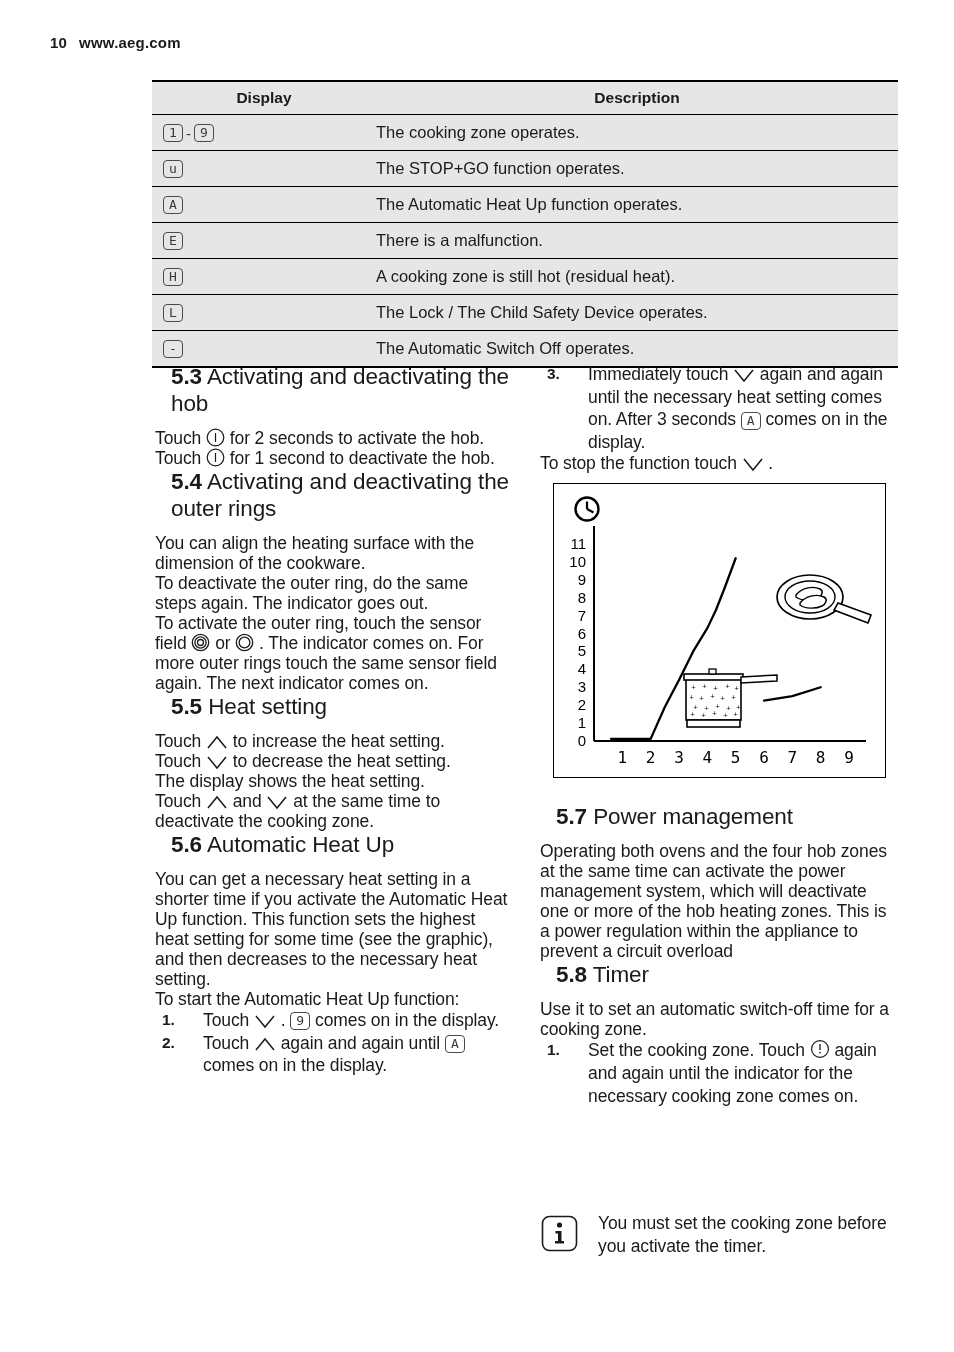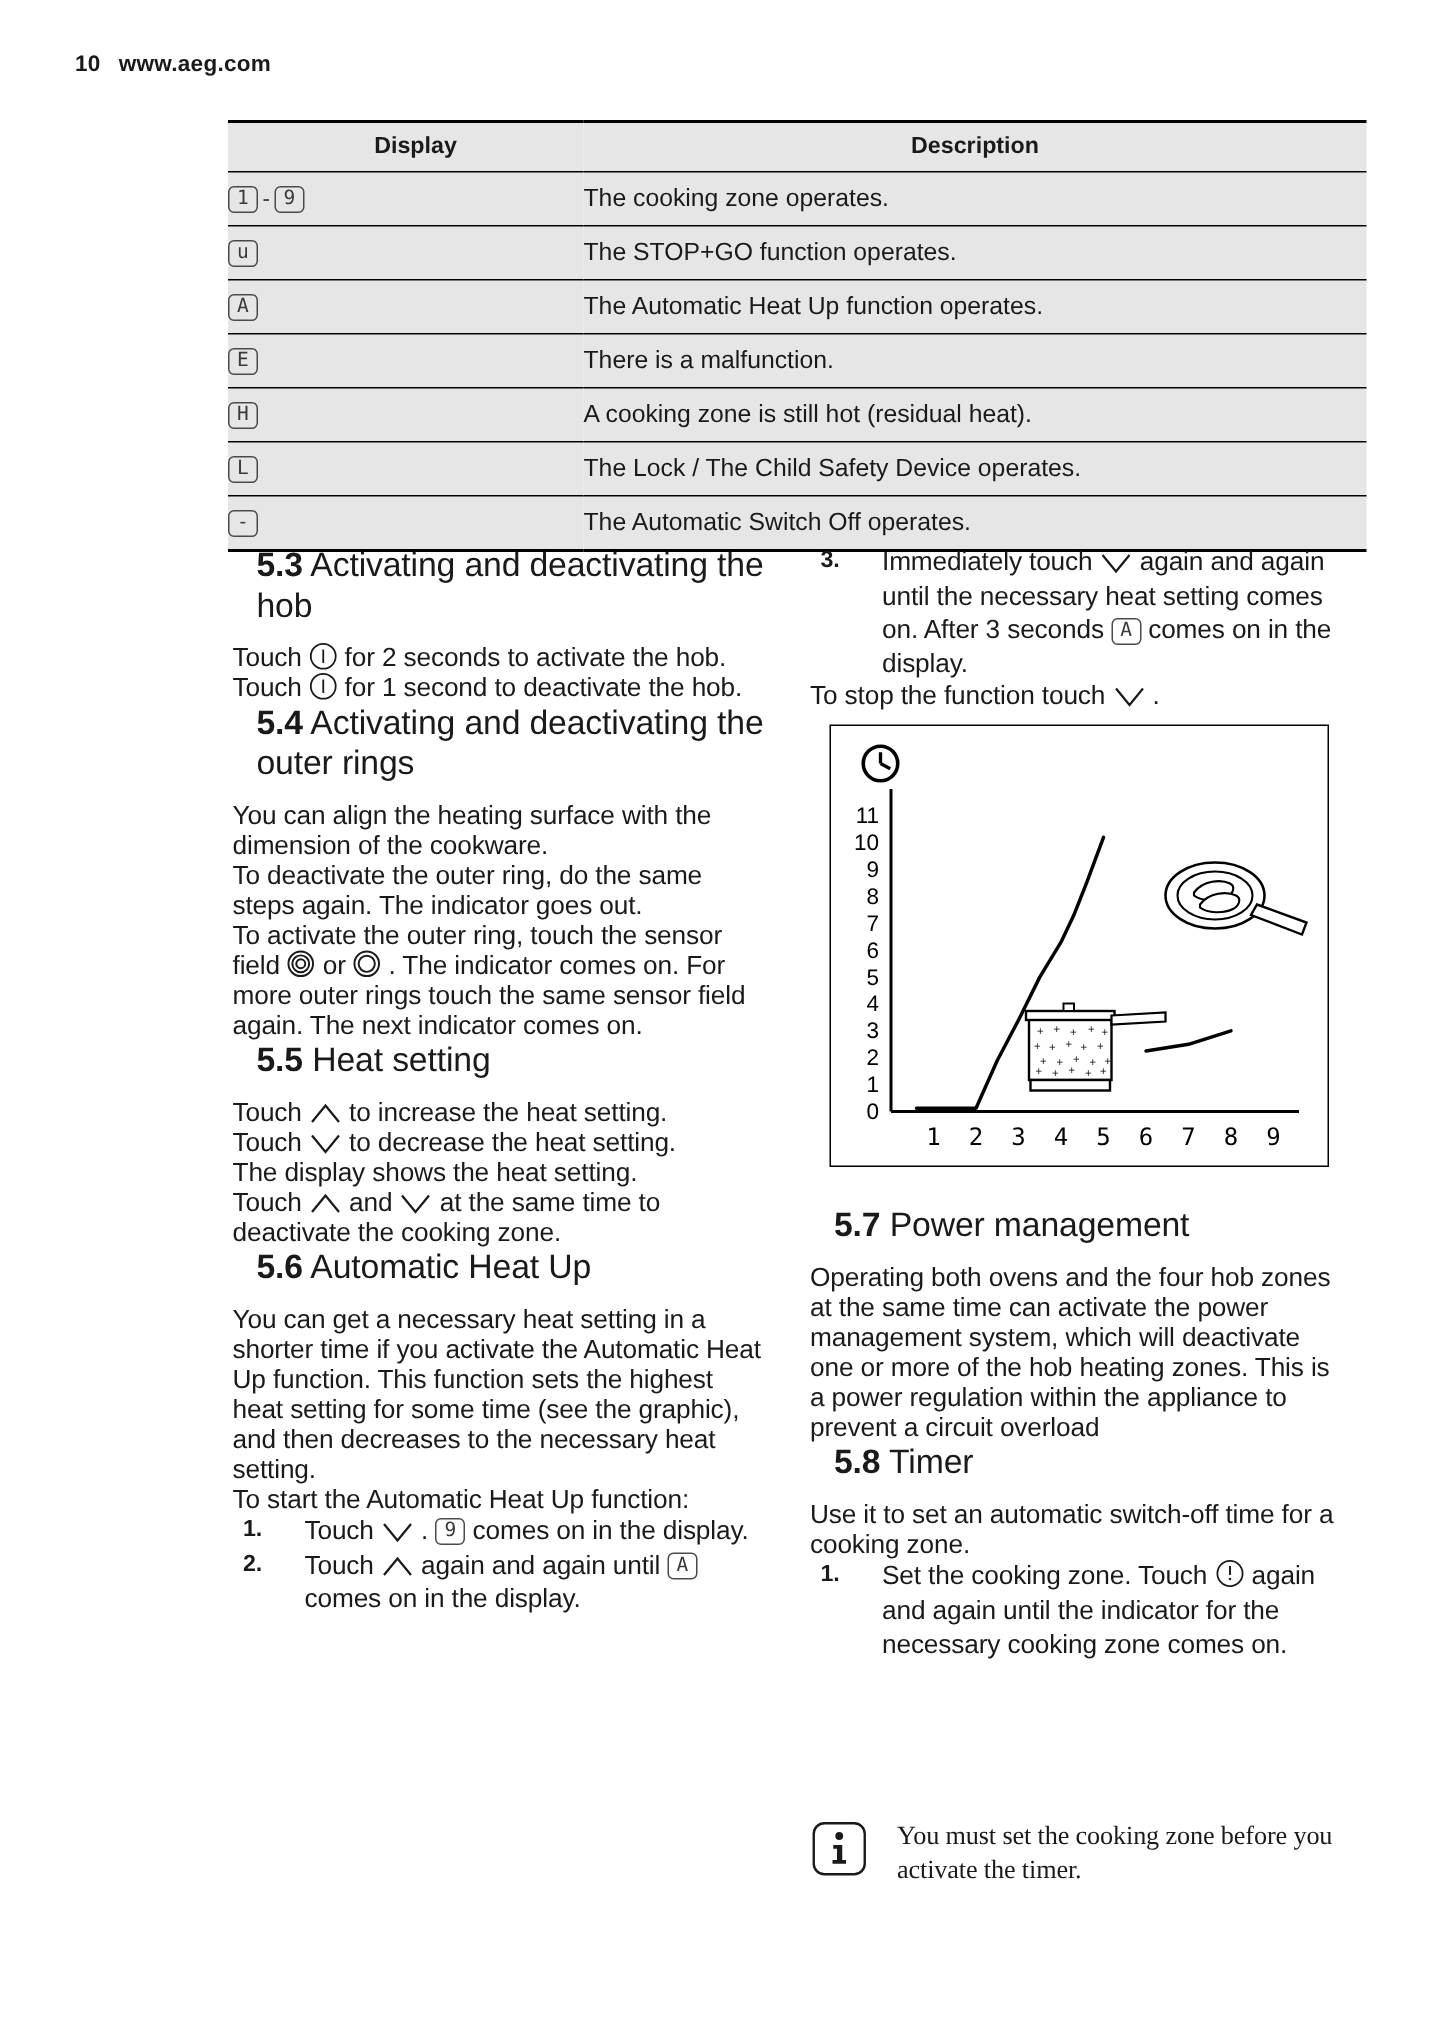--- a/index.html
+++ b/index.html
@@ -50,23 +50,23 @@
   }
   #display-table tbody td {
     border-bottom: 1.2px solid #000;
     height: 35px;
     font-size: 16.5px;
     font-weight: 300;
   }
   #display-table tbody tr:last-child td { border-bottom: 2.4px solid #000; }
   .col-display { width: 224px; }
   .col-desc    { width: 522px; }
-  #display-table thead .col-display { text-align: center; padding-left: 13px; }
+  #display-table thead .col-display { text-align: center; }
   #display-table thead .col-desc { text-align: center; }
-  #display-table tbody .cell-display { }
+  #display-table tbody .cell-display { padding-left: 11px; }
   #display-table tbody .cell-desc { padding-left: 0px; }
 
   
   .seg {
     display: inline-block;
     border: 1.3px solid #4a4a4a;
     border-radius: 4px;
     min-width: 10px;
     padding: 1px 4px 2px 4px;
     font-family: "DejaVu Sans Mono", monospace;
@@ -147,22 +147,21 @@
     box-sizing: border-box;
   }
 
   
   #note-box {
     position: absolute;
     left: 541px;
     top: 1212px;
     width: 360px;
     display: flex;
-    align-items: flex-start;
-    font-family: Liberation Serif, serif;
+    align-items: center;
   }
   #note-box .note-icon { flex: 0 0 auto; margin-right: 20px; margin-top: 2px; }
   #note-box .note-text {
     font-size: 17.5px;
     font-weight: 300;
     line-height: 22.6px;
     letter-spacing: -0.1px;
   }
 </style>
 </head>

